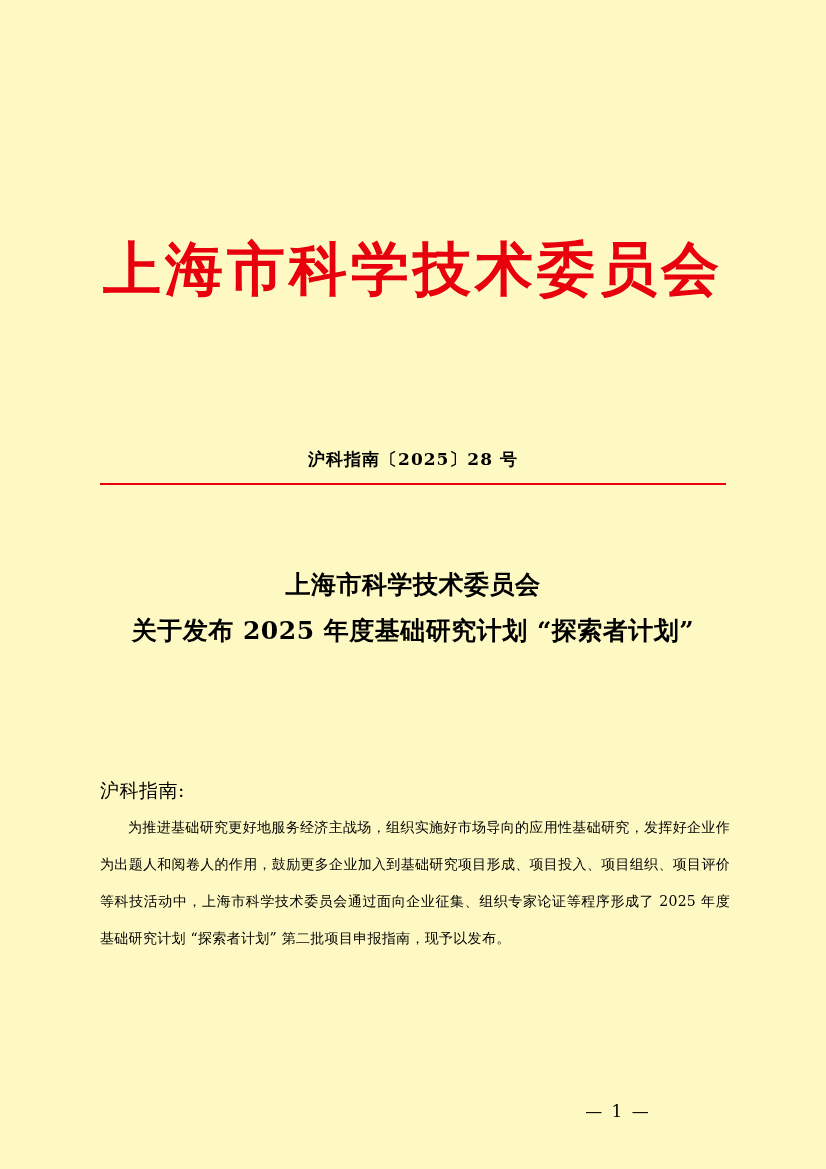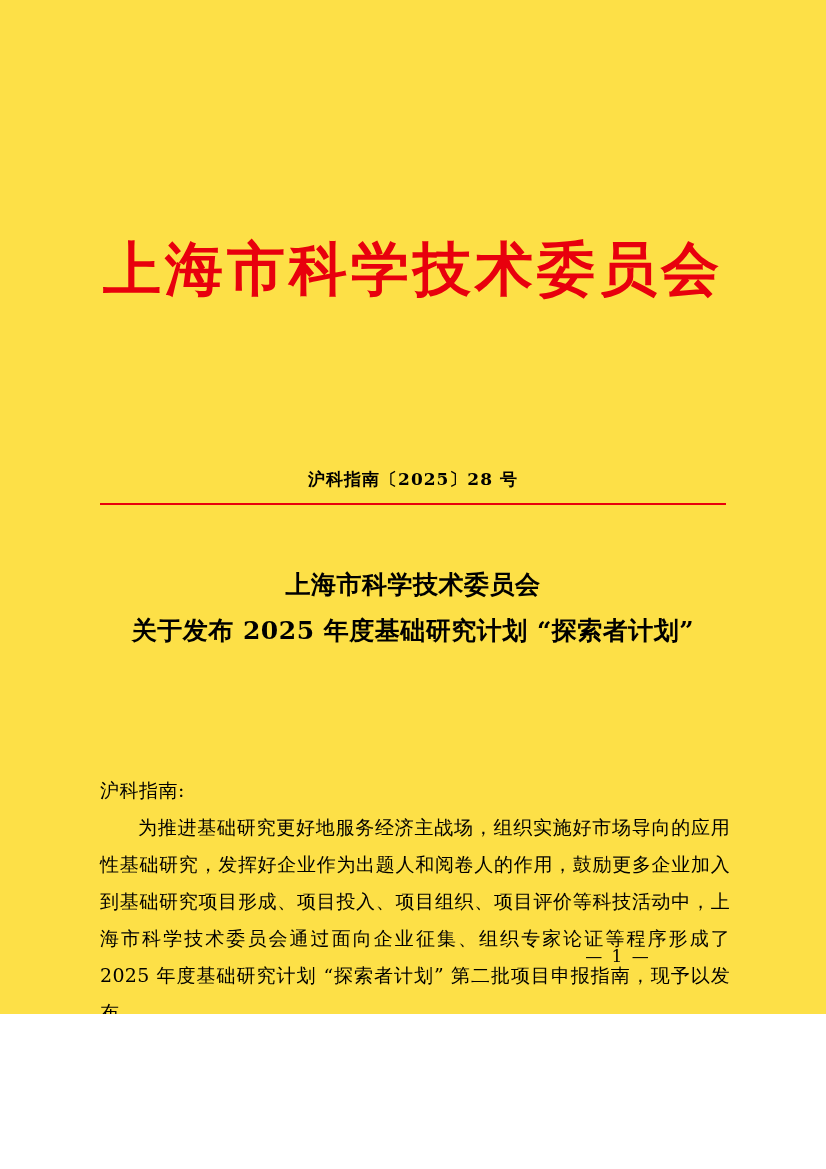--- a/index.html
+++ b/index.html
@@ -7,23 +7,23 @@
     padding: 0;
     background: #ffffff;
   }
   body {
     font-family: "DejaVu Serif", "Liberation Serif", serif;
     color: #000000;
   }
   .page {
     position: relative;
     width: 826px;
-    height: 1014px;
+    height: 1169px;
     margin: 0 auto;
-    background: #fde047;
+    background: #fef9c3;
     box-sizing: border-box;
     overflow: hidden;
   }
 
   
   .letterhead {
     position: absolute;
     top: 236px;
     left: 0;
     width: 100%;
@@ -39,21 +39,20 @@
     white-space: nowrap;
   }
 
   
   .docnum-block {
     position: absolute;
     top: 448px;
     left: 100px;
     width: 626px;
     text-align: center;
-    margin-top: 20px;
   }
   .docnum {
     font-family: "DejaVu Serif", "Liberation Serif", serif;
     font-weight: 700;
     font-size: 17px;
     letter-spacing: 1px;
     color: #000000;
     padding-bottom: 12px;
   }
   .red-rule {
@@ -84,21 +83,21 @@
     top: 772px;
     left: 100px;
     width: 630px;
   }
   .salutation {
     font-size: 19px;
     line-height: 37px;
     letter-spacing: 0.5px;
   }
   .paragraph {
-    font-size: 19px;
+    font-size: 14px;
     line-height: 37px;
     letter-spacing: 0.3px;
     text-align: justify;
     text-justify: inter-ideograph;
     text-indent: 2em;
   }
 
   
   .footer {
     position: absolute;

